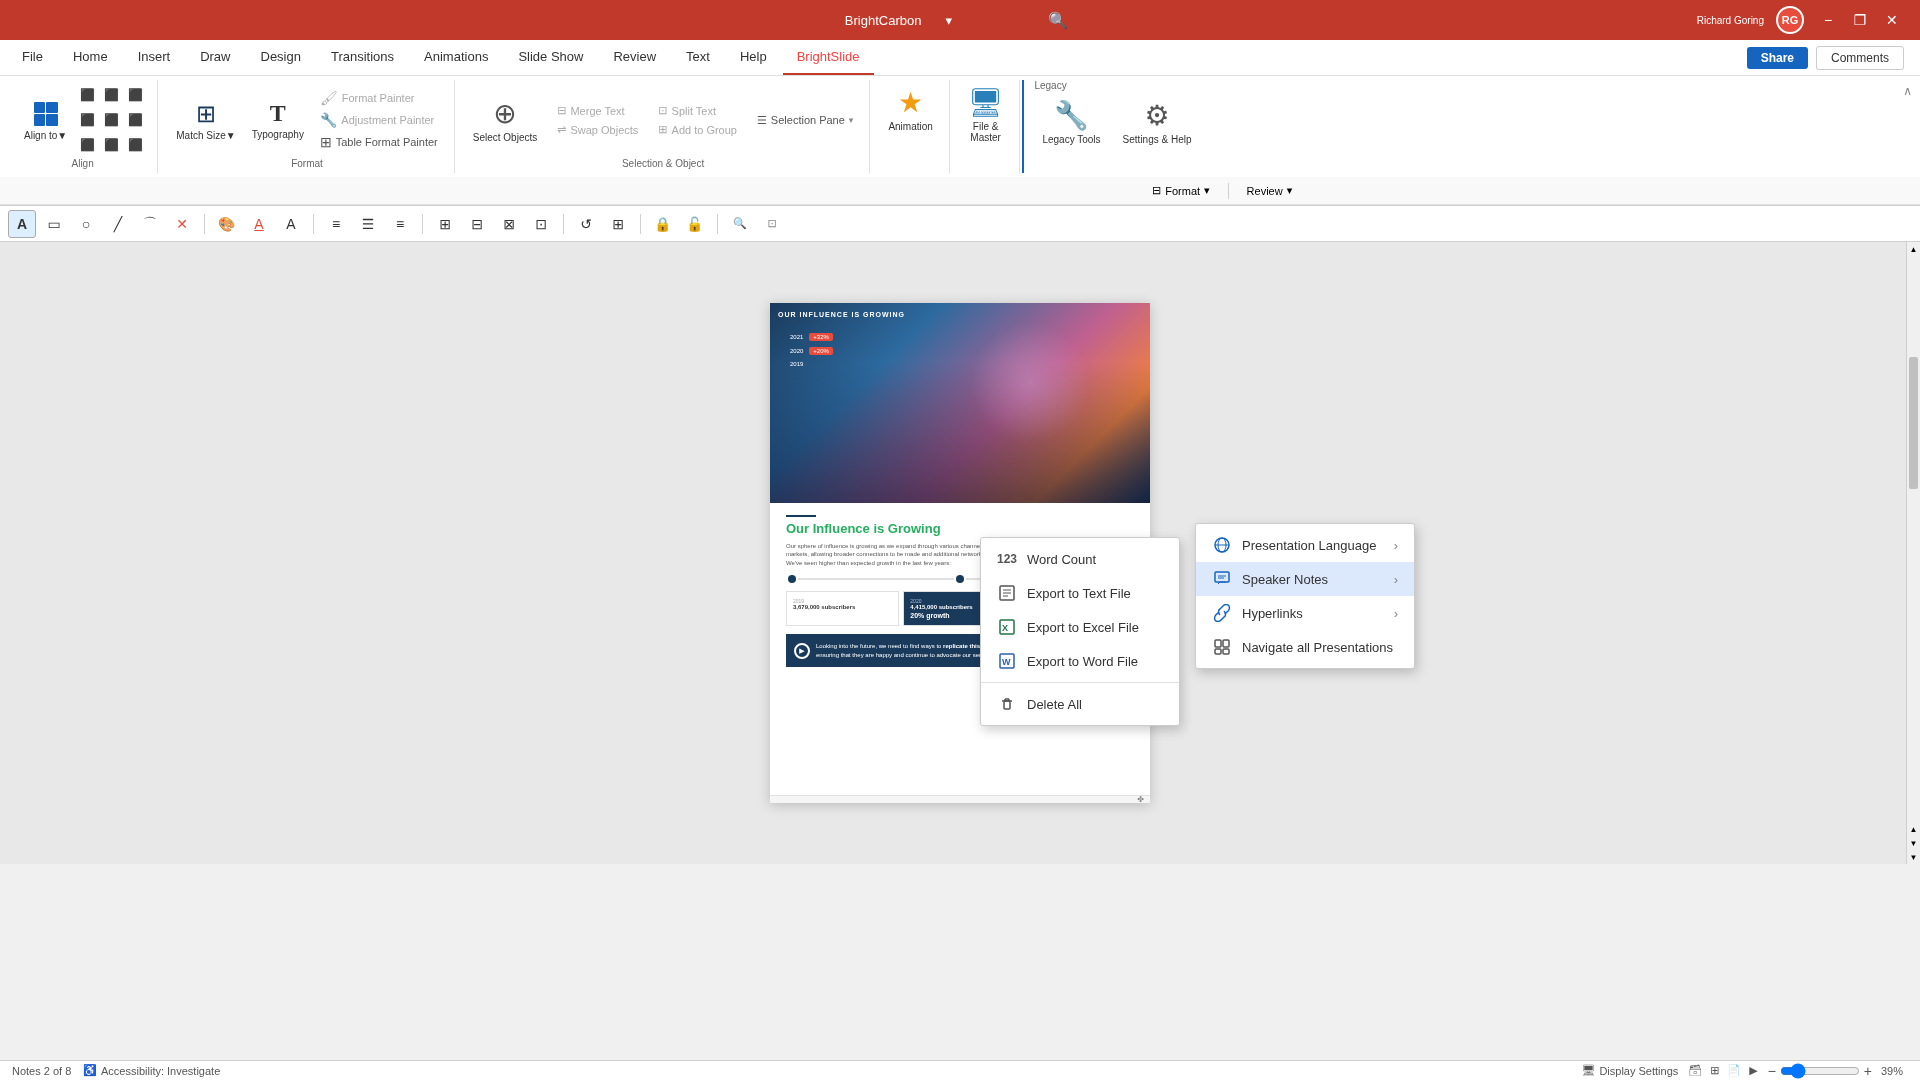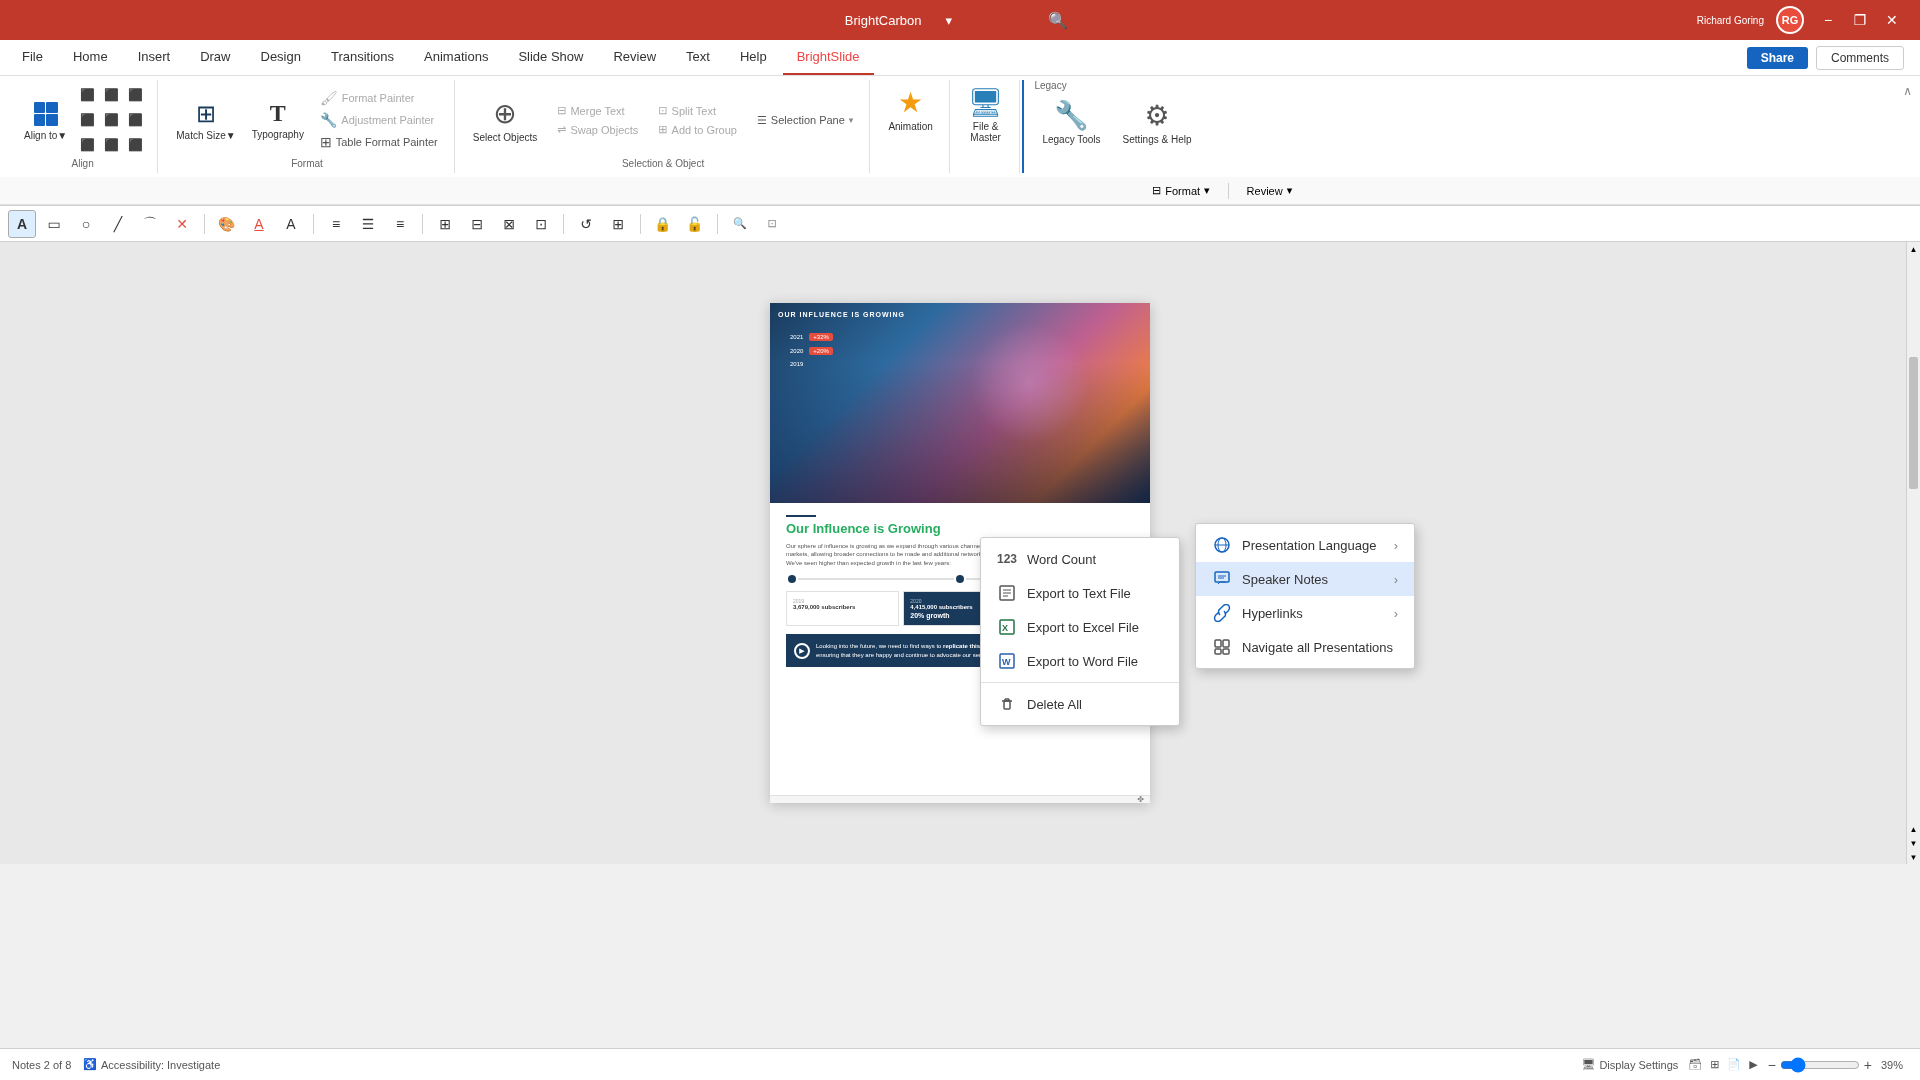--- a/index.html
+++ b/index.html
@@ -215,21 +215,21 @@
       background: #1a3a5c; padding: 8px; color: white; font-size: 6px; line-height: 1.4;
       display: flex; gap: 6px; align-items: center;
     }
     .play-btn {
       width: 16px; height: 16px; border-radius: 50%; border: 2px solid white;
       display: flex; align-items: center; justify-content: center; font-size: 7px; flex-shrink: 0;
     }
 
     
     .status-bar {
-      height: 32px;
+      height: 20px;
       background: #fff;
       border-top: 1px solid #d0d0d0;
       display: flex;
       align-items: center;
       padding: 0 12px;
       justify-content: space-between;
       font-size: 11px;
       color: #555;
       position: absolute;
       bottom: 0;

